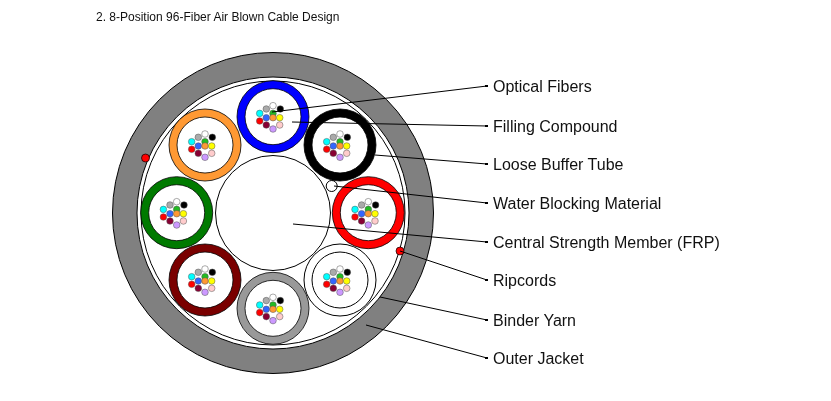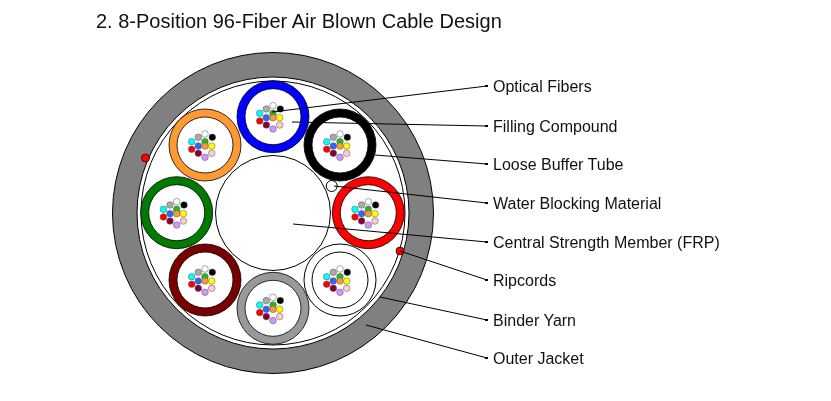--- a/index.html
+++ b/index.html
@@ -1,18 +1,18 @@
 <!DOCTYPE html>
 <html><head>
 <meta charset="utf-8">
 <style>
   html, body { margin: 0; padding: 0; background: #ffffff; }
   body { width: 831px; height: 401px; position: relative; overflow: hidden;
          font-family: "Liberation Sans", sans-serif; }
-  #title { position: absolute; left: 96px; top: 10px; font-size: 20px; color: #111; text-align: right; }
+  #title { position: absolute; left: 96px; top: 10px; font-size: 12px; color: #111; text-align: right; }
   #diagram { position: absolute; left: 0; top: 0; }
   .lbl { font-family: "Liberation Sans", sans-serif; font-size: 16px; fill: #111; }
 </style>
 </head>
 <body>
 
 <div id="title">2. 8-Position 96-Fiber Air Blown Cable Design</div>
 
 <svg id="diagram" width="831" height="401" viewBox="0 0 831 401">
   <g id="cable">

